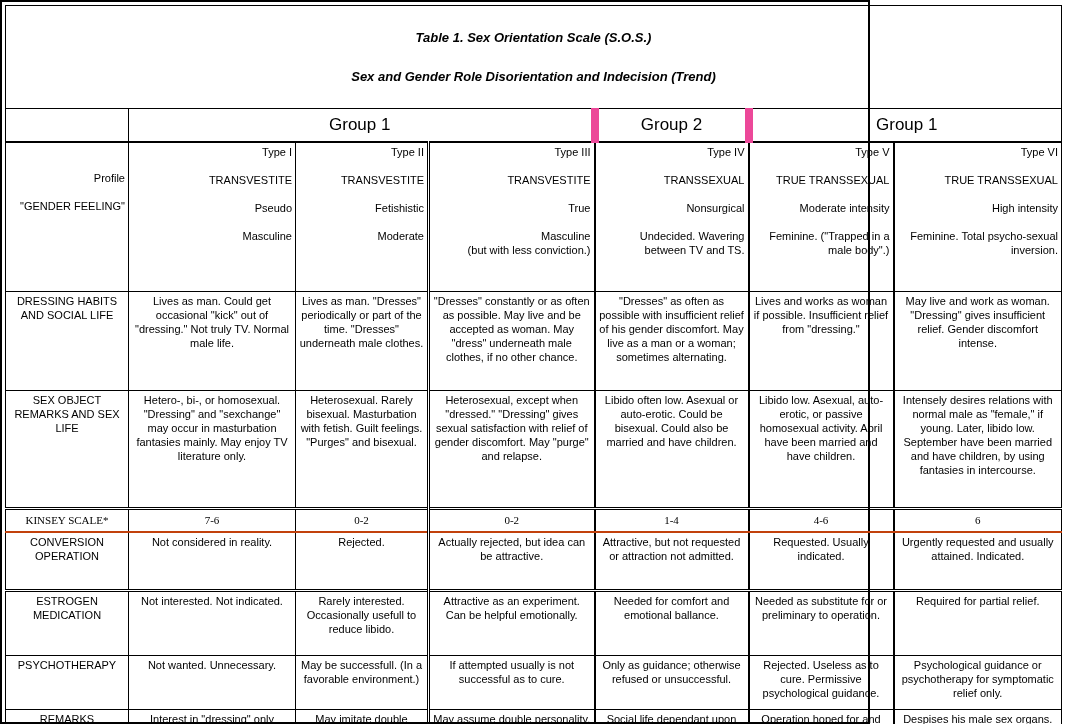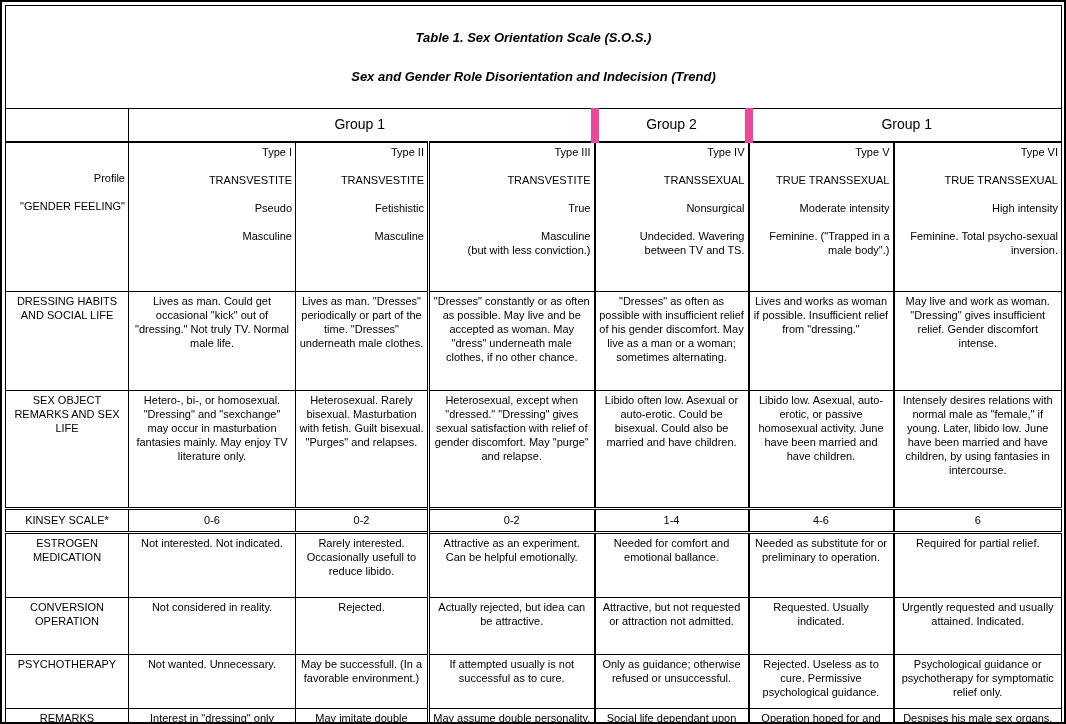--- a/index.html
+++ b/index.html
@@ -1,17 +1,17 @@
 <!DOCTYPE html>
 <html><head>
 <meta charset="utf-8">
 <style>
   html, body { margin: 0; padding: 0; background: #fff; }
   .page {
-    width: 1066px;
+    width: 870px;
     height: 724px;
     box-sizing: border-box;
     border: 2px solid #000;
     padding: 3px;
     background: #fff;
     font-family: "Liberation Sans", sans-serif;
     color: #000;
   }
   table.sos {
     width: 100%;
@@ -35,42 +35,42 @@
     font-weight: bold;
     font-style: italic;
     vertical-align: middle;
     line-height: 1.5;
     height: 38px;
   }
   
   tr.row-group td {
     vertical-align: middle;
     border-bottom: 2px solid #000;
-    font-size: 14px;
+    font-size: 17px;
     height: 28px;
   }
   
   tr.cols7 td:nth-child(4) { border-left: 3px double #000; margin-top: 8px; }
   tr.cols7 td:nth-child(5),
   tr.cols7 td:nth-child(6),
   tr.cols7 td:nth-child(7) { border-left: 2px solid #000; }
   
   tr.row-group td:nth-child(3),
   tr.row-group td:nth-child(4) { border-left: 8px solid #ec4899; }
 
   tr.row-profile td { height: 118px; text-align: right; }
   tr.row-profile td.row-label { padding-top: 28px; margin-top: 19px; }
   tr.row-dressing td { height: 94px; }
   tr.row-sexobject td { height: 112px; }
   tr.row-kinsey td {
     height: 21px;
     vertical-align: middle;
     border-top: 3px double #000;
     border-bottom: 2px solid #c2410c;
-    padding-top: 0; padding-bottom: 0;
+    padding-top: 0; padding-bottom: 0; font-family: Liberation Serif, serif;
   }
   tr.row-conversion td { height: 52px; }
   tr.row-estrogen td { height: 59px; border-top: 3px double #000; }
   tr.row-psychotherapy td { height: 49px; }
   tr.row-remarks td { height: 75px; }
 </style>
 </head>
 <body>
 
 <div class="page">
@@ -110,21 +110,21 @@
 
 Pseudo
 
 Masculine</td>
       <td>Type II
 
 TRANSVESTITE
 
 Fetishistic
 
-Masculine</td>
+Moderate</td>
       <td>Type III
 
 TRANSVESTITE
 
 True
 
 Masculine
 (but with less conviction.)</td>
       <td>Type IV
 
@@ -158,59 +158,59 @@
       <td>"Dresses" as often as possible with insufficient relief of his gender discomfort. May live as a man or a woman; sometimes alternating.</td>
       <td>Lives and works as woman if possible. Insufficient relief from "dressing."</td>
       <td>May live and work as woman. "Dressing" gives insufficient relief. Gender discomfort intense.</td>
     </tr>
 
     <tr class="cols7 row-sexobject">
       <td class="row-label">SEX OBJECT
 REMARKS AND SEX
 LIFE</td>
       <td>Hetero-, bi-, or homosexual. "Dressing" and "sexchange" may occur in masturbation fantasies mainly. May enjoy TV literature only.</td>
-      <td>Heterosexual. Rarely bisexual. Masturbation with fetish. Guilt bisexual. "Purges" and relapses.</td>
+      <td>Heterosexual. Rarely bisexual. Masturbation with fetish. Guilt feelings. "Purges" and bisexual.</td>
       <td>Heterosexual, except when "dressed." "Dressing" gives sexual satisfaction with relief of gender discomfort. May "purge" and relapse.</td>
       <td>Libido often low. Asexual or auto-erotic. Could be bisexual. Could also be married and have children.</td>
-      <td>Libido low. Asexual, auto-erotic, or passive homosexual activity. June have been married and have children.</td>
-      <td>Intensely desires relations with normal male as "female," if young. Later, libido low. June have been married and have children, by using fantasies in intercourse.</td>
+      <td>Libido low. Asexual, auto-erotic, or passive homosexual activity. April have been married and have children.</td>
+      <td>Intensely desires relations with normal male as "female," if young. Later, libido low. September have been married and have children, by using fantasies in intercourse.</td>
     </tr>
 
     <tr class="cols7 row-kinsey">
       <td class="row-label">KINSEY SCALE*</td>
-      <td>0-6</td>
+      <td>7-6</td>
       <td>0-2</td>
       <td>0-2</td>
       <td>1-4</td>
       <td>4-6</td>
       <td>6</td>
+    </tr>
+
+    <tr class="cols7 row-conversion">
+      <td class="row-label">CONVERSION
+OPERATION</td>
+      <td>Not considered in reality.</td>
+      <td>Rejected.</td>
+      <td>Actually rejected, but idea can be attractive.</td>
+      <td>Attractive, but not requested or attraction not admitted.</td>
+      <td>Requested. Usually indicated.</td>
+      <td>Urgently requested and usually attained. Indicated.</td>
     </tr>
 
     <tr class="cols7 row-estrogen">
       <td class="row-label">ESTROGEN
 MEDICATION</td>
       <td>Not interested. Not indicated.</td>
       <td>Rarely interested. Occasionally usefull to reduce libido.</td>
       <td>Attractive as an experiment. Can be helpful emotionally.</td>
       <td>Needed for comfort and emotional ballance.</td>
       <td>Needed as substitute for or preliminary to operation.</td>
       <td>Required for partial relief.</td>
     </tr>
 
-    <tr class="cols7 row-conversion">
-      <td class="row-label">CONVERSION
-OPERATION</td>
-      <td>Not considered in reality.</td>
-      <td>Rejected.</td>
-      <td>Actually rejected, but idea can be attractive.</td>
-      <td>Attractive, but not requested or attraction not admitted.</td>
-      <td>Requested. Usually indicated.</td>
-      <td>Urgently requested and usually attained. Indicated.</td>
-    </tr>
-
     <tr class="cols7 row-psychotherapy">
       <td class="row-label">PSYCHOTHERAPY</td>
       <td>Not wanted. Unnecessary.</td>
       <td>May be successfull. (In a favorable environment.)</td>
       <td>If attempted usually is not successful as to cure.</td>
       <td>Only as guidance; otherwise refused or unsuccessful.</td>
       <td>Rejected. Useless as to cure. Permissive psychological guidance.</td>
       <td>Psychological guidance or psychotherapy for symptomatic relief only.</td>
     </tr>
 

